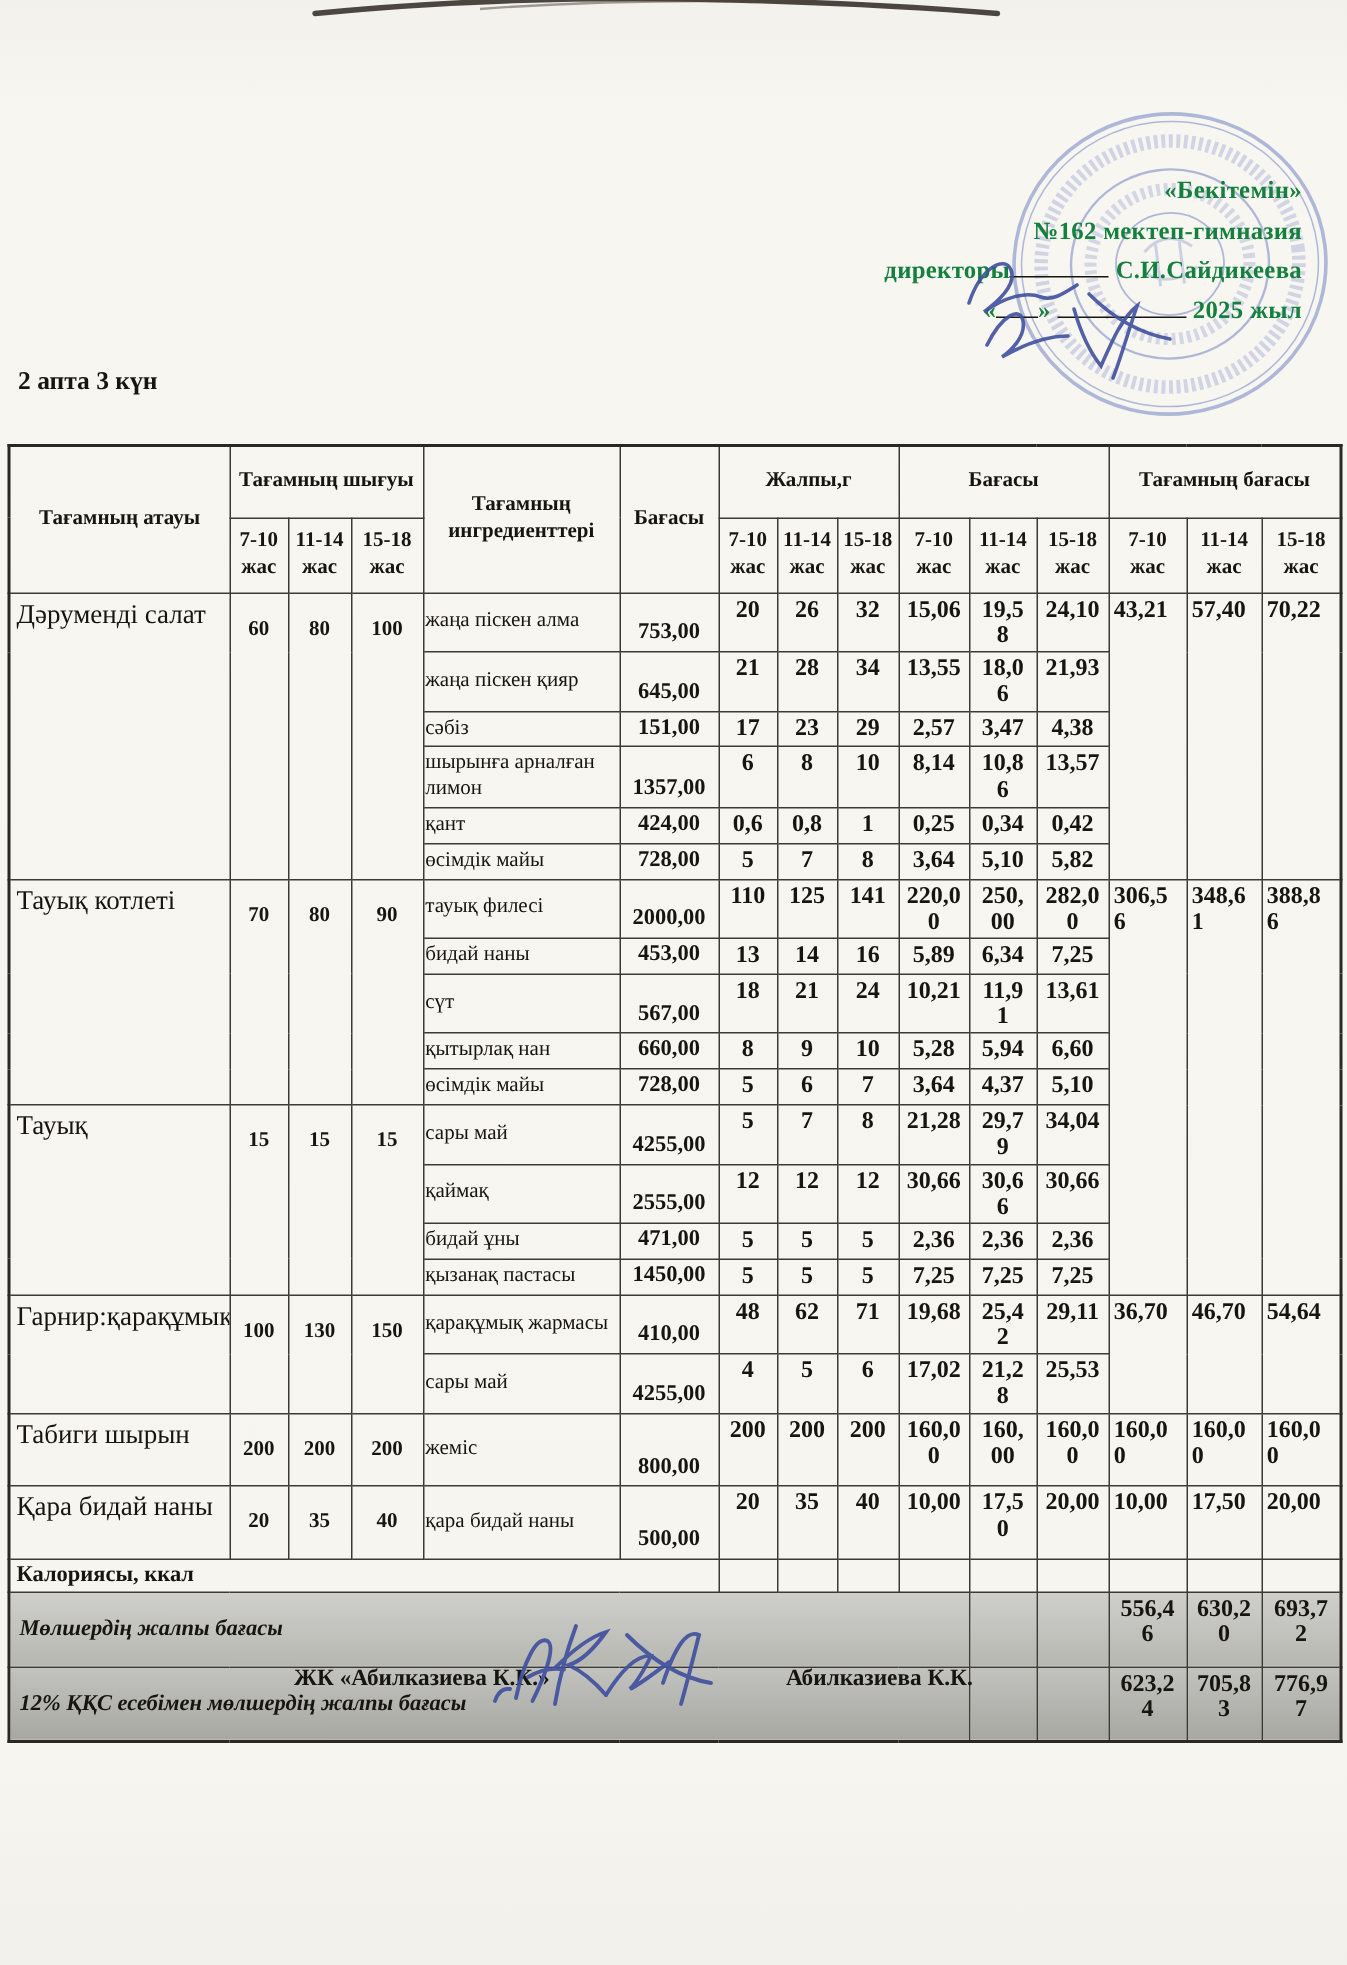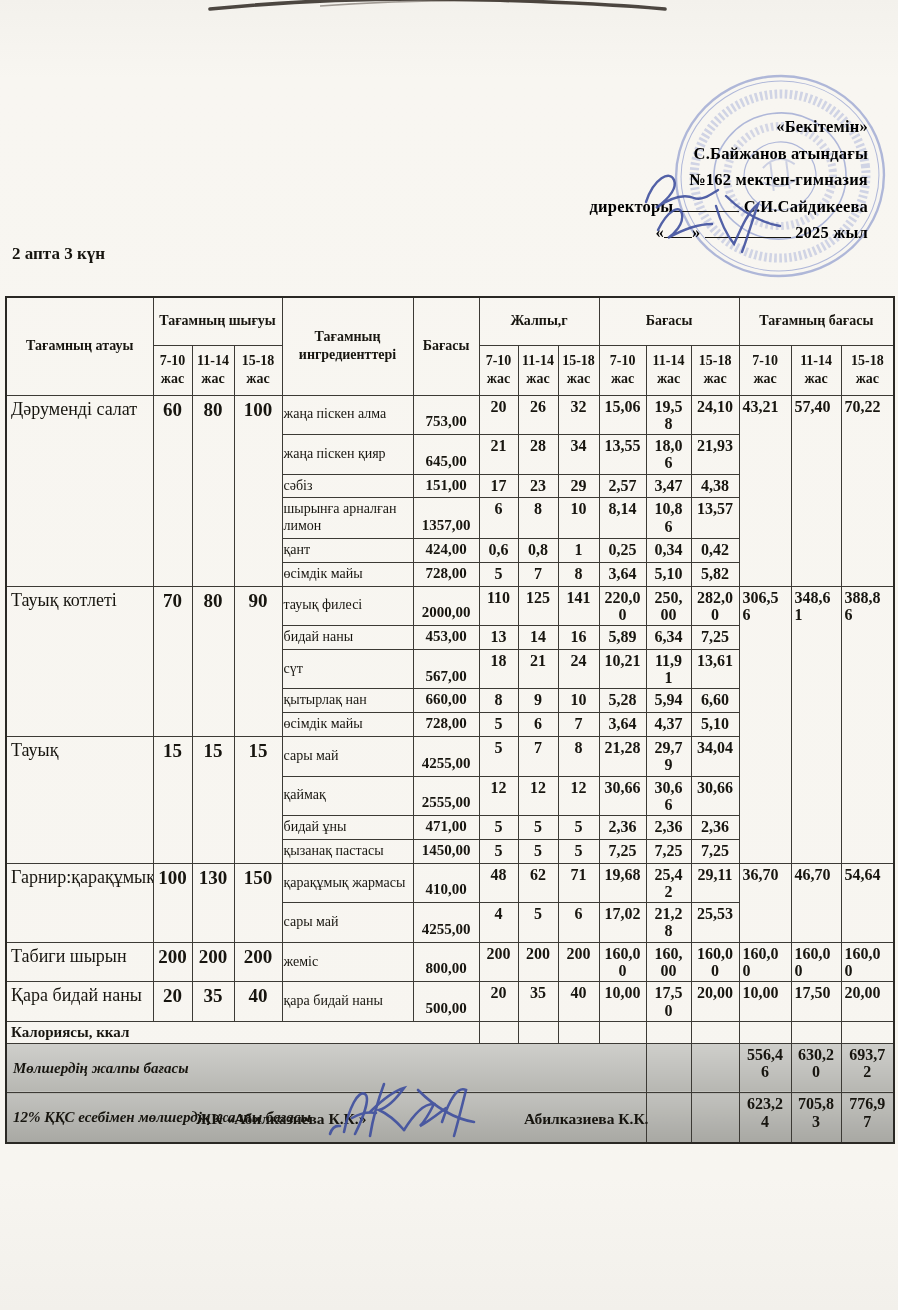--- a/index.html
+++ b/index.html
@@ -15,21 +15,21 @@
   
   .top-arc { position:absolute; left:200px; top:-2px; z-index:0; }
 
   
   .stamp { position:absolute; left:664px; top:70px; z-index:1; opacity:.85; }
 
   
   .approval {
     position:absolute; top:114px; right:30px; z-index:2;
     text-align:right; font-weight:bold; font-size:16.5px; line-height:26.5px;
-    color:#000000; letter-spacing:.2px;
+    color:#15803d; letter-spacing:.2px;
   }
   .u { display:inline-block; border-bottom:1.6px solid #17150f; height:.95em; }
   .sig-top { position:absolute; left:628px; top:160px; z-index:3; }
 
   .week-title { position:absolute; left:12px; top:244px; font-size:17px; font-weight:bold; z-index:2; }
 
   
   table.menu {
     position:absolute; left:5px; top:296px; z-index:2;
     border-collapse:collapse; table-layout:fixed; width:888px;
@@ -37,21 +37,21 @@
   }
   .menu th, .menu td { border:1px solid #3c3a35; overflow:hidden; }
   .menu th {
     font-size:14px; font-weight:bold; text-align:center; vertical-align:middle;
     padding:3px 2px; line-height:1.3;
   }
   .menu thead tr.h1 th { height:48px; }
   .menu thead tr.h2 th { height:50px; }
   .menu td { line-height:1.12; }
   td.dish   { font-size:18px; text-align:left; vertical-align:top; padding:3px 4px; }
-  td.out    { font-size:19px; font-weight:bold; text-align:center; vertical-align:top; padding:3px 1px; }
+  td.out    { font-size:14px; font-weight:bold; text-align:center; vertical-align:top; padding:16px 1px; }
   td.ing    { font-size:14px; text-align:left; vertical-align:middle; padding:3px 1px; line-height:1.2; }
   td.price  { font-size:15px; font-weight:bold; text-align:center; vertical-align:bottom; padding:2px 3px 4px; word-break:break-all; }
   td.num    { font-size:16px; font-weight:bold; text-align:center; vertical-align:top; padding:2px 5px; word-break:break-all; line-height:1.08; }
   td.dprice { font-size:16px; font-weight:bold; text-align:left; vertical-align:top; padding:2px 8px 2px 3px; word-break:break-all; line-height:1.08;margin-top:32px; }
   tr.cal { height:16px; }
   tr.cal td.cal-label { font-size:15px; font-weight:bold; padding:2px 4px; vertical-align:middle; }
   tr.shade1 td { background:linear-gradient(180deg,#cfcfcb,#b7b7b2); }
   tr.shade2 td { background:linear-gradient(180deg,#c2c2be,#a8a8a3); }
   td.ftr-label { font-size:15px; font-weight:bold; font-style:italic; text-align:left; vertical-align:middle; padding:16px 6px; }
   td.ftr-val { font-size:16px; font-weight:bold; text-align:center; vertical-align:top; padding:2px 5px; word-break:break-all; line-height:1.08; }
@@ -77,21 +77,20 @@
     <ellipse cx="116" cy="106" rx="86" ry="82" stroke-width="9" stroke-dasharray="2.6 2.4" opacity="0.55"></ellipse>
     <ellipse cx="116" cy="106" rx="66" ry="63" stroke-width="1.6"></ellipse>
     <ellipse cx="116" cy="106" rx="53" ry="50" stroke-width="8" stroke-dasharray="2.6 2.6" opacity="0.5"></ellipse>
     <ellipse cx="116" cy="106" rx="36" ry="34" stroke-width="1.2"></ellipse>
     <path d="M100,96 q16,-14 32,0 M98,110 q18,12 36,0 M108,92 l0,28 M124,92 l0,28" stroke-width="2" opacity="0.6"></path>
   </g>
 </svg>
 
 <div class="approval">
   <div>«Бекітемін»</div>
-  <div>С.Байжанов атындағы</div>
   <div>№162 мектеп-гимназия</div>
   <div>
     <span>директоры</span><span class="u" style="width:66px"></span>
     <span>С.И.Сайдикеева</span>
   </div>
   <div>
     <span>«</span><span class="u" style="width:28px"></span><span>»</span>
     <span class="u" style="width:86px"></span>
     <span>2025 жыл</span>
   </div>

